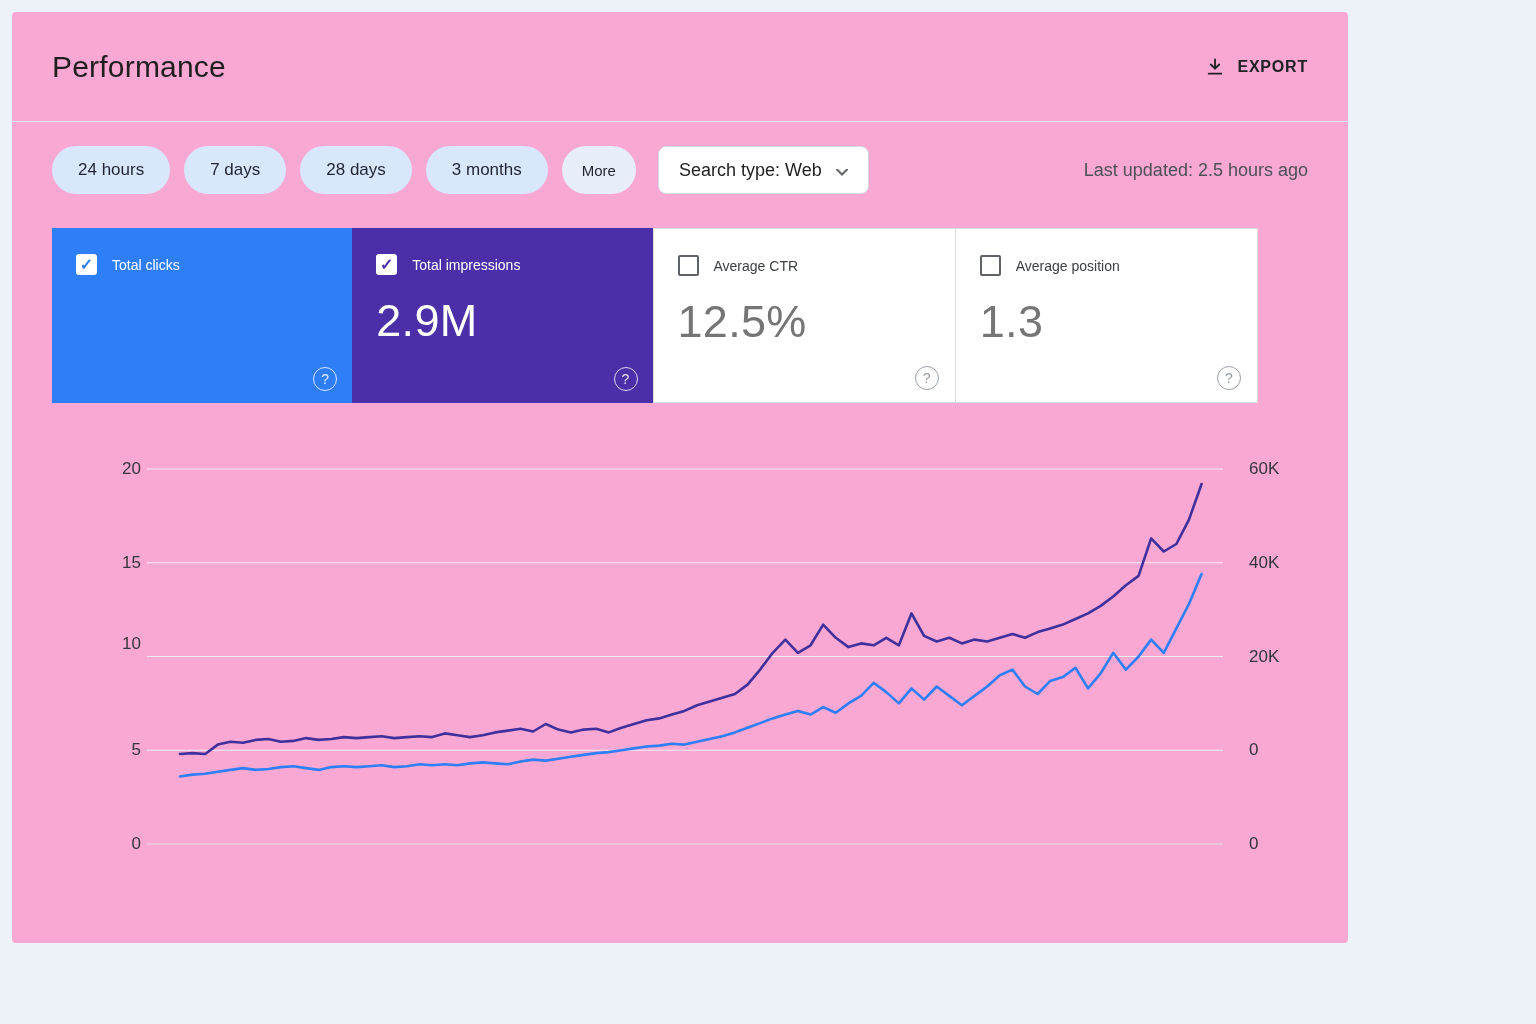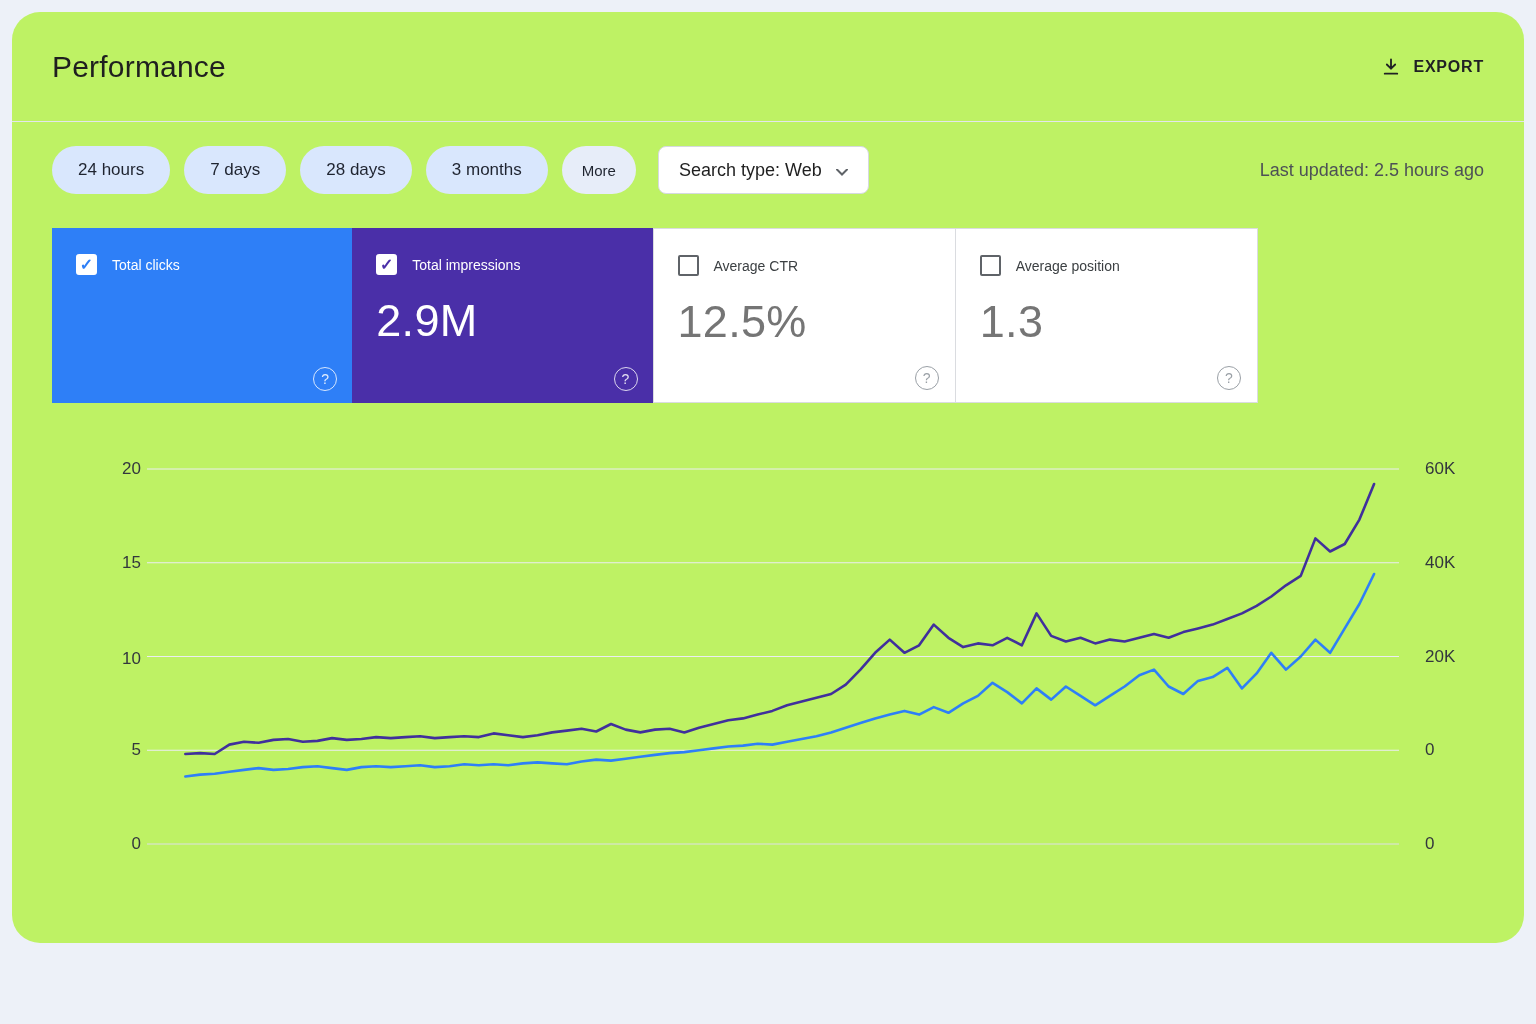--- a/index.html
+++ b/index.html
@@ -1,18 +1,18 @@
 <!DOCTYPE html>
 <html><head>
 <meta charset="utf-8">
 <style>
   * { margin:0; padding:0; box-sizing:border-box; }
   html,body { width:1536px; height:1024px; background:#edf1f8; font-family:"Liberation Sans", sans-serif; overflow:hidden; }
 
-  .panel { position:absolute; top:12px; left:12px; width:1512px; height:931px; background:#bef264; border-radius:28px; }
+  .panel { position:absolute; top:12px; left:12px; width:1336px; height:931px; background:#f9a8d4; border-radius:4px; }
 
   
   .header { height:110px; display:flex; align-items:center; justify-content:space-between; padding:0 40px; border-bottom:1px solid #e3e6ec; }
   .page-title { font-size:30px; font-weight:400; color:#1f1f1f; letter-spacing:.2px; }
   .export-btn { display:flex; align-items:center; gap:12px; color:#202124; font-size:16px; font-weight:700; letter-spacing:.8px; cursor:pointer; background:none; border:none; font-family:inherit; }
   .export-btn svg { display:block; }
 
   
   .toolbar { display:flex; align-items:center; gap:14px; padding:0 40px; margin-top:24px; }
   .chip { height:48px; display:flex; align-items:center; padding:0 26px; background:#d9e7fd; border-radius:24px; font-size:17px; color:#1f2430; cursor:pointer; }
@@ -120,21 +120,21 @@
       <div class="card-value">1.3</div>
       <div class="help-badge">?</div>
     </div>
   </div>
 
   <div class="chart-section">
     <div class="chart-row">
       <div class="side-col left" id="left-ticks">
           <div class="tick" style="top: 29px;">20</div>
           <div class="tick" style="top: 122.75px;">15</div>
-          <div class="tick" style="top: 219px;">10</div>
+          <div class="tick" style="top: 204px;">10</div>
           <div class="tick" style="top: 310.25px;">5</div>
           <div class="tick" style="top: 404px;">0</div>
         </div>
       <div class="svg-wrap">
         <svg class="chart" id="perf-svg" viewBox="0 0 1306 420" preserveAspectRatio="none">
             <line x1="0" x2="1306" y1="40" y2="40" stroke="#ebedf2" stroke-width="1" vector-effect="non-scaling-stroke"></line>
             <line x1="0" x2="1306" y1="133.75" y2="133.75" stroke="#ebedf2" stroke-width="1" vector-effect="non-scaling-stroke"></line>
             <line x1="0" x2="1306" y1="227.5" y2="227.5" stroke="#ebedf2" stroke-width="1" vector-effect="non-scaling-stroke"></line>
             <line x1="0" x2="1306" y1="321.25" y2="321.25" stroke="#ebedf2" stroke-width="1" vector-effect="non-scaling-stroke"></line>
             <line x1="0" x2="1306" y1="415" y2="415" stroke="#dde0e5" stroke-width="1" vector-effect="non-scaling-stroke"></line>

